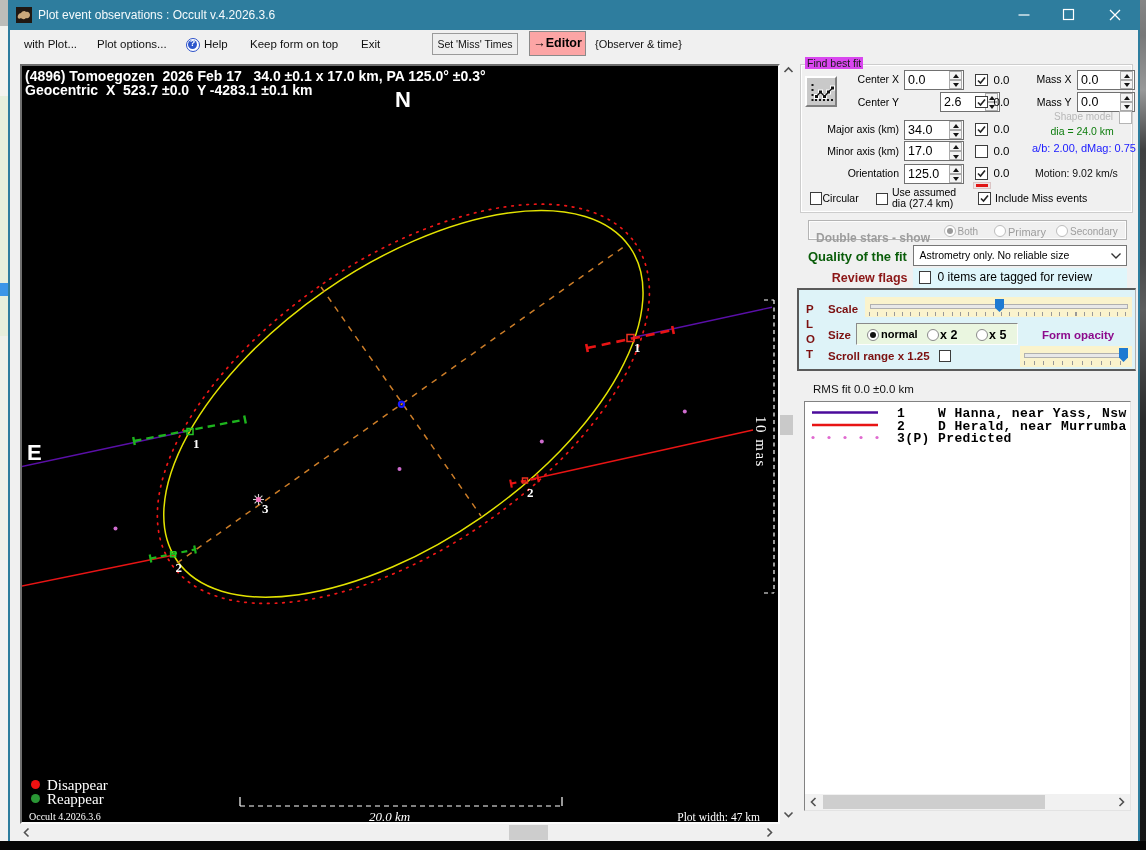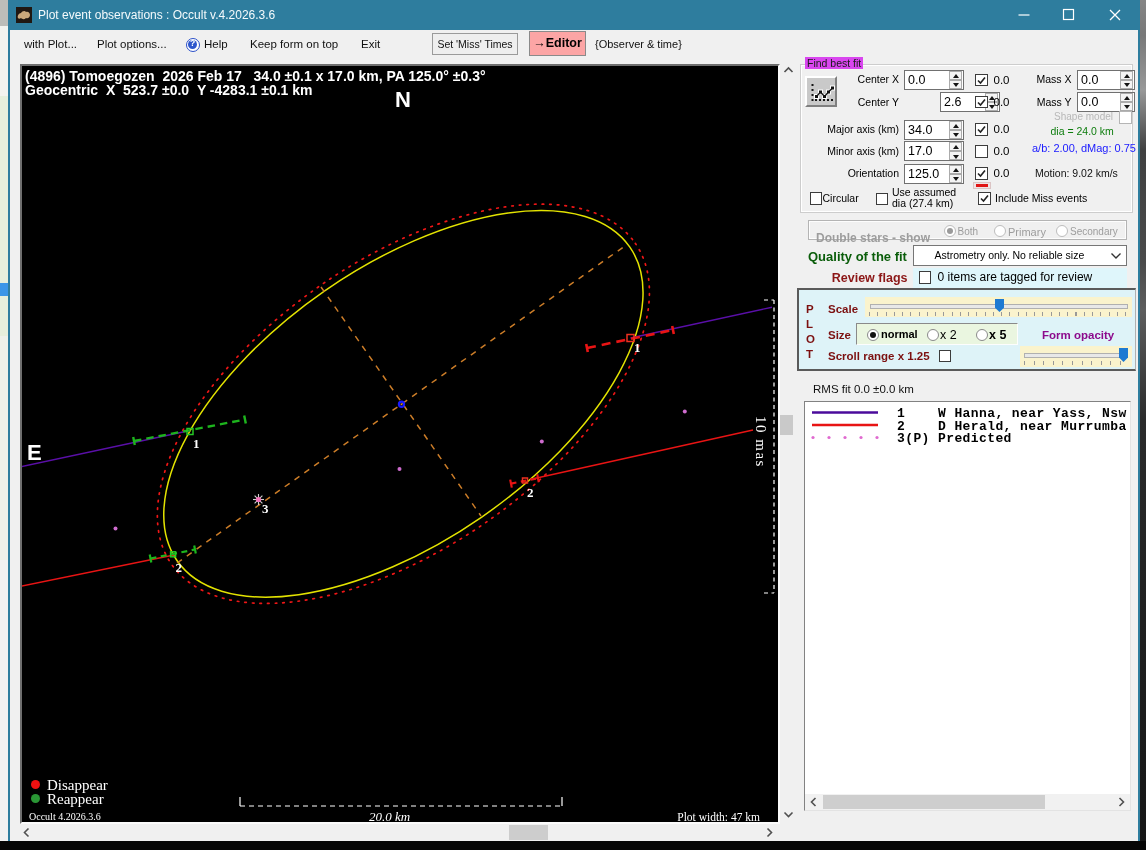--- a/index.html
+++ b/index.html
@@ -335,21 +335,21 @@
 <div class="abs" style="left:816px;top:223px;font-size:12px;font-weight:bold;color:#9d9d9d;margin-top:8px;">Double stars - show</div>
 <div class="rad gsel" style="left:944px;top:225px;border-color:#bdbdbd;"></div>
 <div class="abs" style="left:957.5px;top:225.5px;font-size:10px;color:#9d9d9d;">Both</div>
 <div class="rad" style="left:994px;top:225px;border-color:#bdbdbd;"></div>
 <div class="abs" style="left:1008px;top:225.5px;font-size:11px;color:#9d9d9d;">Primary</div>
 <div class="rad" style="left:1056px;top:225px;border-color:#bdbdbd;"></div>
 <div class="abs" style="left:1070px;top:225.5px;font-size:10px;color:#9d9d9d;">Secondary</div>
 
 <div class="abs" style="left:808px;top:249px;font-size:13px;font-weight:bold;color:#0a5d0a;">Quality of the fit</div>
 <div class="abs" style="left:912.5px;top:244.5px;width:214px;height:21px;background:#fff;border:1px solid #767676;box-sizing:border-box;">
-  <div style="position:absolute;left:21px;top:3.5px;font-size:10.5px;color:#000;white-space:nowrap;">Astrometry only. No reliable size</div>
+  <div style="position:absolute;left:6px;top:3.5px;font-size:10.5px;color:#000;white-space:nowrap;">Astrometry only. No reliable size</div>
   <svg style="position:absolute;right:5px;top:7px;" width="10" height="7">
       <path d="M0.5 0.5 L5 5 L9.5 0.5" fill="none" stroke="#333" stroke-width="1.4"></path>
     </svg>
 </div>
 <div class="abs" style="left:907.5px;top:271px;transform:translateX(-100%);font-size:12.5px;font-weight:bold;color:#8c1616;white-space:nowrap;">Review flags</div>
 <div class="abs" style="left:912.5px;top:268px;width:214px;height:26px;background:#dff6fb;">
   <div class="cb" style="left:6px;top:3px;"></div>
   <div style="position:absolute;left:25px;top:2px;font-size:12px;color:#000;white-space:nowrap;">0 items are tagged for review</div>
 </div>
 
@@ -359,21 +359,21 @@
 <div class="abs" style="left:865px;top:296.5px;width:267px;height:20.5px;background:#faf3cd;">
   <div style="position:absolute;left:5px;top:7px;width:256px;height:3px;background:#e8e8e8;border:1px solid #b0b0b0;"></div>
   <div style="position:absolute;left:4px;top:15px;width:258px;height:4px;background:repeating-linear-gradient(90deg,#999 0 1px,transparent 1px 8.26px);"></div>
   <div style="position:absolute;left:130px;top:2.5px;width:9px;height:13px;background:#1e7ad2;clip-path:polygon(0 0,100% 0,100% 68%,50% 100%,0 68%);"></div>
 </div>
 <div class="abs darkred" style="left:828px;top:329px;font-size:11.5px;">Size</div>
 <div class="abs" style="left:856px;top:323px;width:162px;height:22px;background:#eaf6e0;border:1px solid #8a8a8a;border-right-color:#fdfdfd;border-bottom-color:#fdfdfd;box-sizing:border-box;"></div>
 <div class="rad sel" style="left:867px;top:329px;"></div>
 <div class="abs" style="left:881px;top:328px;font-size:11px;font-weight:bold;color:#000;">normal</div>
 <div class="rad" style="left:927px;top:329px;"></div>
-<div class="abs" style="left:940px;top:328px;font-size:12.5px;font-weight:normal;color:#000;">x 2</div>
+<div class="abs" style="left:940px;top:328px;font-size:12.5px;font-weight:bold;color:#000;">x 2</div>
 <div class="rad" style="left:976px;top:329px;"></div>
 <div class="abs" style="left:989px;top:328px;font-size:12.5px;font-weight:bold;color:#000;">x 5</div>
 <div class="abs" style="left:1042px;top:329px;font-size:11.5px;font-weight:bold;color:#8c0a8c;">Form opacity</div>
 <div class="abs" style="left:1020px;top:346px;width:112px;height:21px;background:#faf3cd;">
   <div style="position:absolute;left:4px;top:7px;width:101px;height:3px;background:#e8e8e8;border:1px solid #b0b0b0;"></div>
   <div style="position:absolute;left:4px;top:15px;width:103px;height:4px;background:repeating-linear-gradient(90deg,#999 0 1px,transparent 1px 9.6px);"></div>
   <div style="position:absolute;left:99px;top:2px;width:9px;height:14px;background:#1e7ad2;clip-path:polygon(0 0,100% 0,100% 68%,50% 100%,0 68%);"></div>
 </div>
 <div class="abs darkred" style="left:828px;top:349.5px;font-size:11.5px;">Scroll range x 1.25</div>
 <div class="cb" style="left:938.5px;top:349.5px;"></div>

